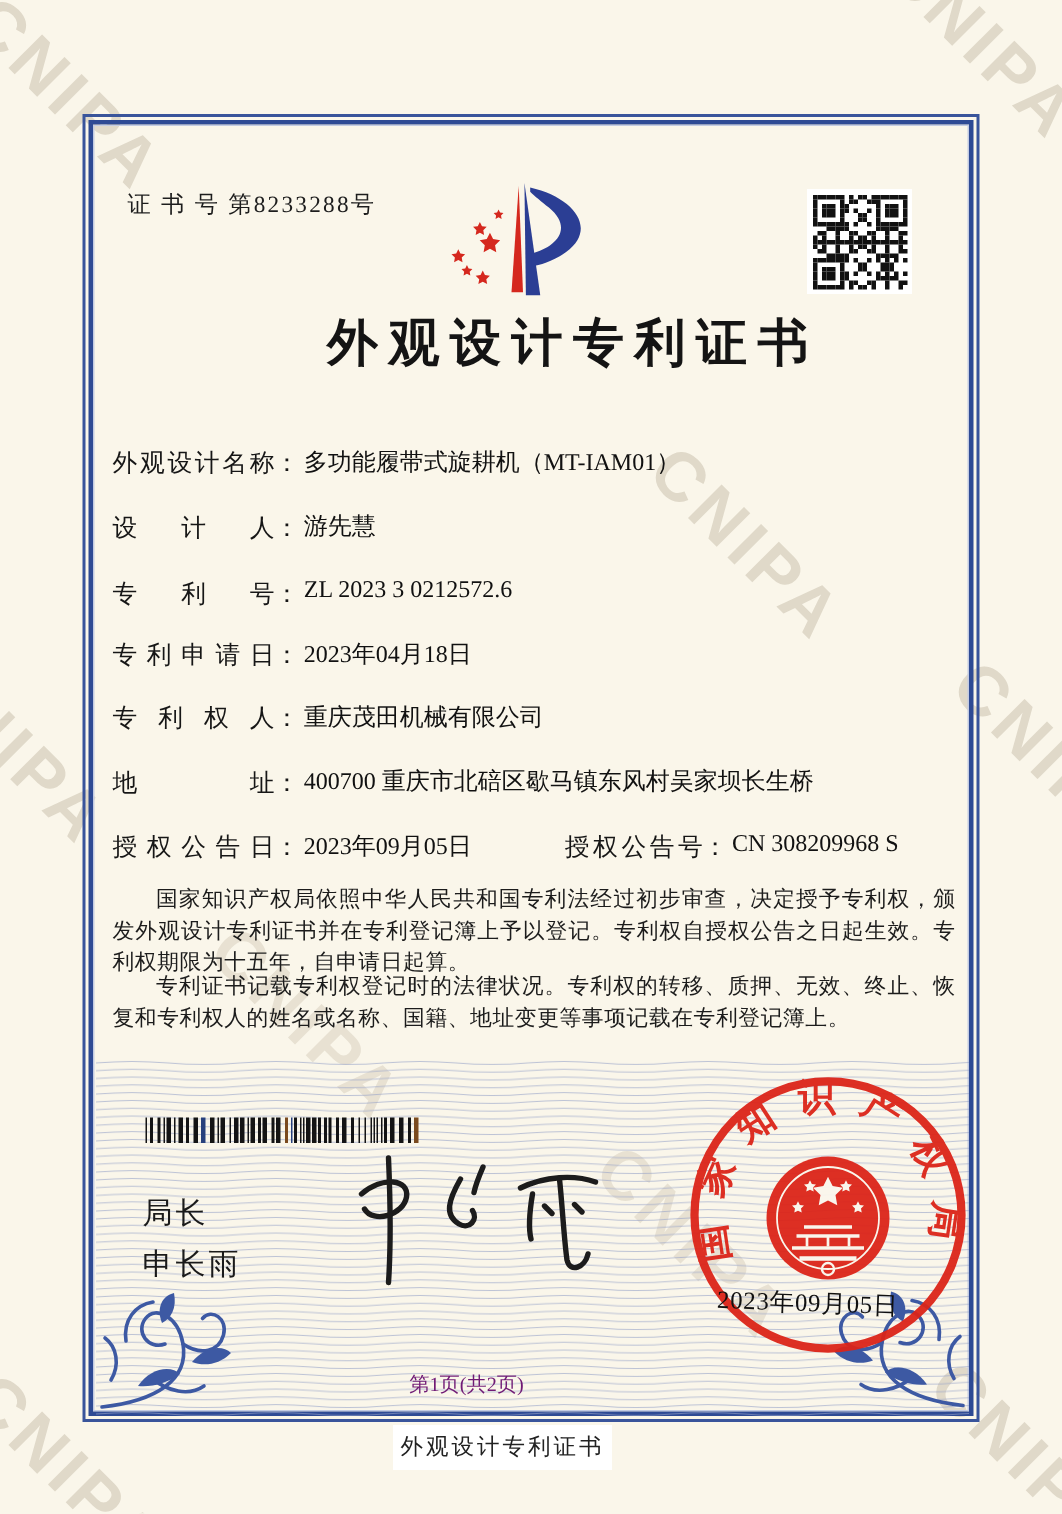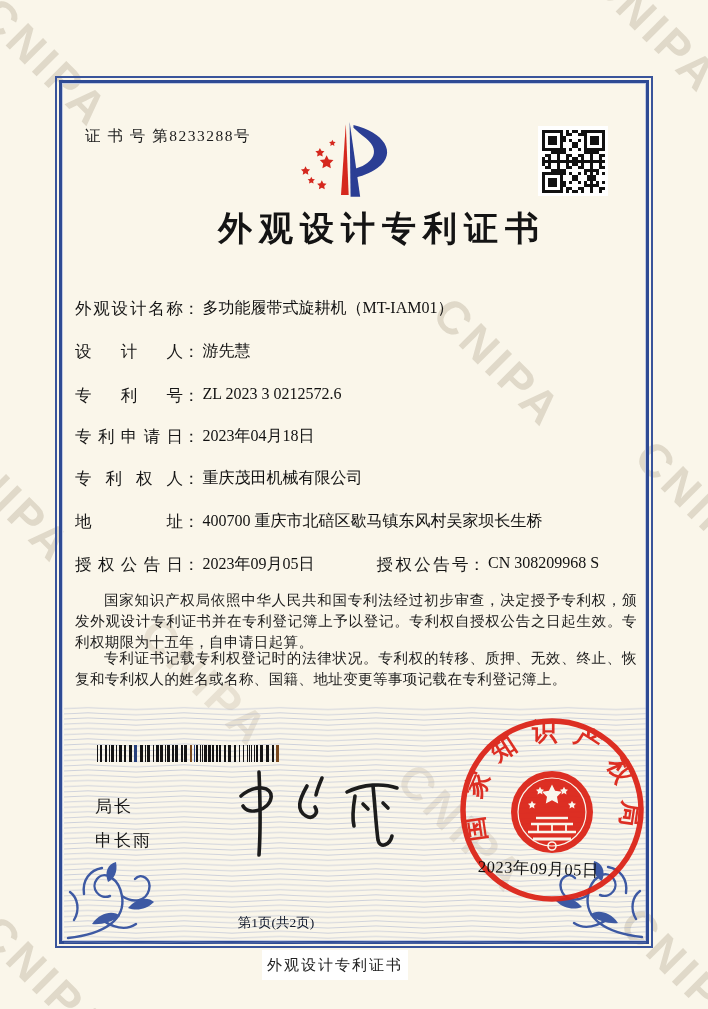--- a/index.html
+++ b/index.html
@@ -40,29 +40,29 @@
   .row .val{display:inline-block;margin-left:3px;font-size:16px;color:#111;vertical-align:top;}
   .row .val.fixedw{width:148px;}
   .pair2{display:inline-block;margin-left:26px;}
 
   .para{position:absolute;left:75px;width:562px;font-size:14.5px;line-height:21px;
         color:#1c1c1c;text-align:justify;text-indent:2em;letter-spacing:0.4px;}
 
   .barcode{position:absolute;left:97px;top:745px;height:17px;font-size:0;}
 
   .director{position:absolute;left:95px;font-family:"Liberation Sans","DejaVu Sans",sans-serif;
-            font-size:17px;color:#1a1a1a;letter-spacing:2px;}
+            font-size:20px;color:#1a1a1a;letter-spacing:2px;}
   .signature{position:absolute;left:203px;top:760px;}
 
   .seal{position:absolute;left:457px;top:715px;mix-blend-mode:multiply;opacity:0.95;}
   .seal-date{position:absolute;left:478px;top:858px;font-size:16.5px;color:#101010;
              letter-spacing:0.5px;transform:rotate(2deg);white-space:nowrap;}
 
-  .footer-page{position:absolute;left:37px;top:914px;width:478px;text-align:center;
-               font-size:13.5px;color:#0f172a;}
+  .footer-page{position:absolute;left:72px;top:914px;width:478px;text-align:center;
+               font-size:13.5px;color:#701a75;}
   .continuation{position:absolute;left:262px;top:950px;width:146px;height:30px;background:#ffffff;
                 text-align:center;line-height:30px;font-size:15px;letter-spacing:2px;color:#222;}
 </style>
 </head>
 <body>
 
 <div class="page">
 
   <div class="wm" style="left:45px;top:62px;">CNIPA</div>
   <div class="wm" style="left:655px;top:28px;">CNIPA</div>

